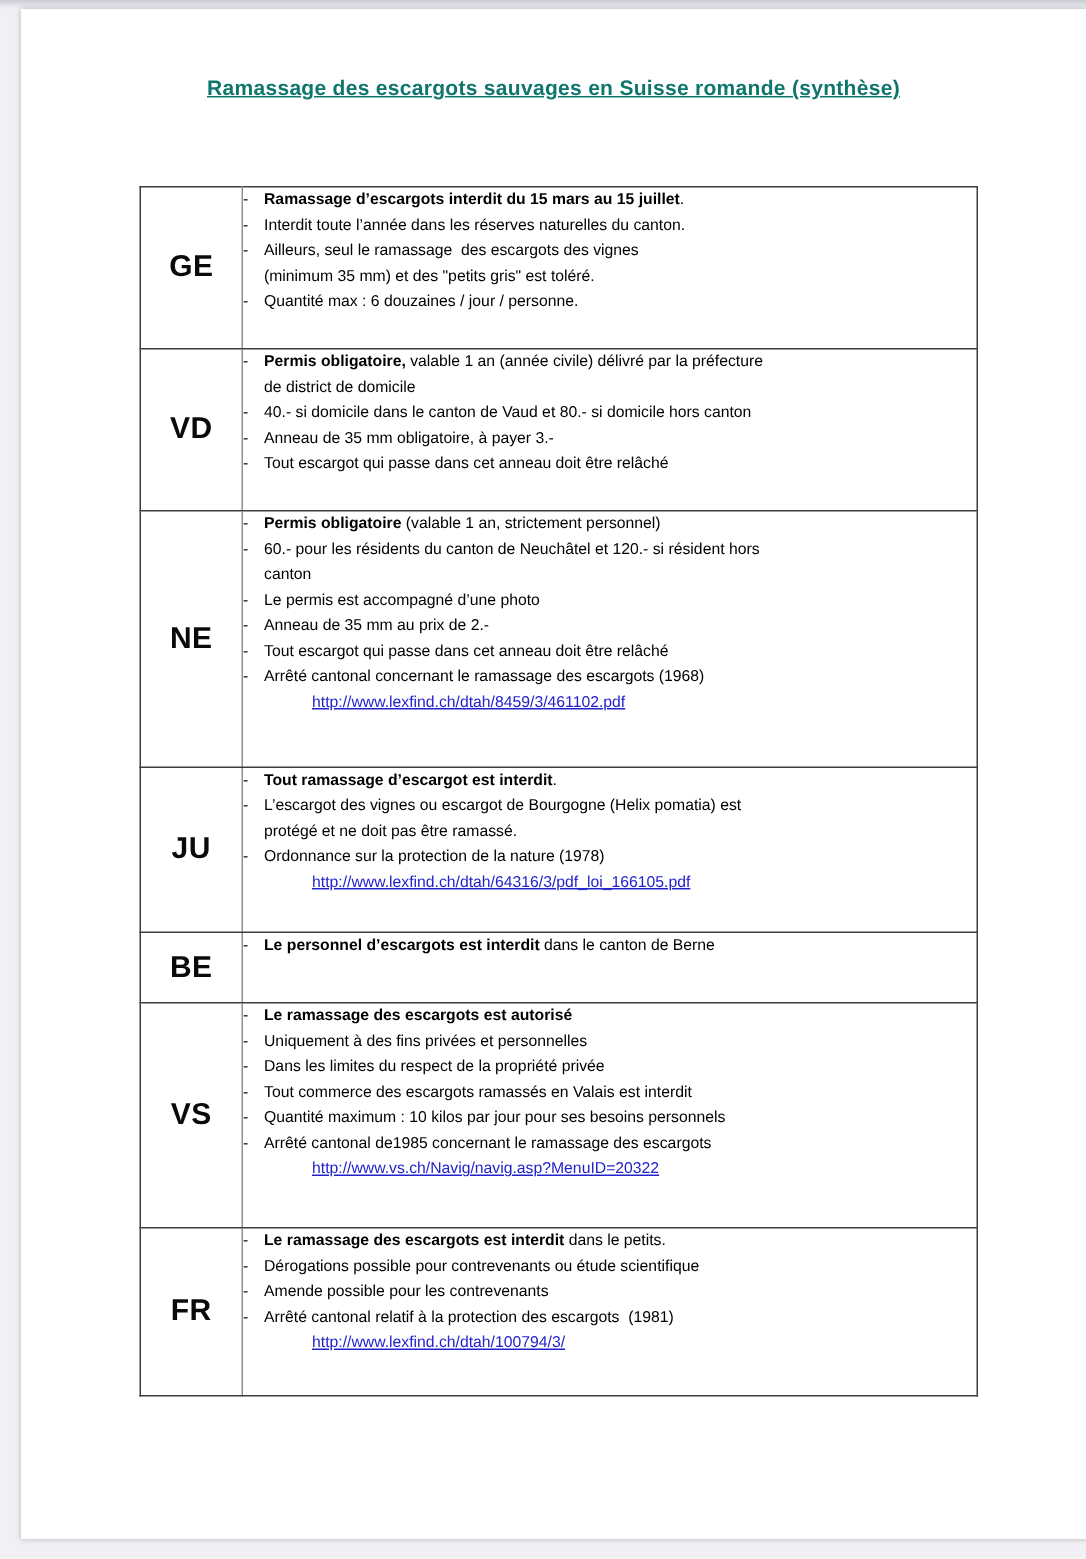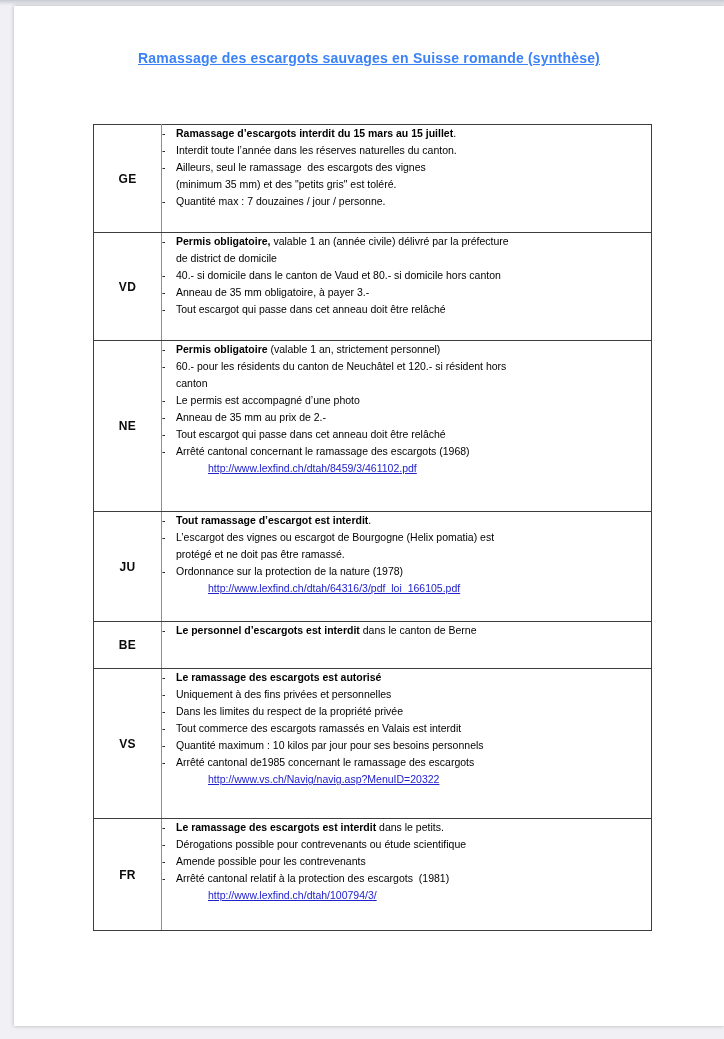--- a/index.html
+++ b/index.html
@@ -14,38 +14,38 @@
   }
   .page{
     position:absolute;left:14px;top:6px;width:710px;height:1020px;
     background:#ffffff;
     box-shadow:0 0 4px rgba(0,0,0,0.25);
   }
   .doc-title{
     margin:42px 11px 0 0;
     width:710px;
     text-align:center;
-    font-size:14px;font-weight:bold;color:#3b82f6;
+    font-size:14px;font-weight:bold;color:#0f766e;
     text-decoration:underline;
     line-height:20px;
     letter-spacing:0.2px;
   }
   table.rules{
     border-collapse:collapse;
     table-layout:fixed;
     width:559px;
     margin:56px 0 0 79px;
   }
   table.rules td{padding:0;}
   td.canton-cell{
     width:68px;
     border:1px solid #3d3d3d;
     border-right:1px solid #8f8f8f;
     text-align:center;vertical-align:middle;
-    font-size:12px;font-weight:bold;color:#0a0a0a;
+    font-size:20px;font-weight:bold;color:#0a0a0a;
     letter-spacing:0.3px;
   }
   td.rules-cell{
     border:1px solid #3d3d3d;
     border-left:1px solid #8f8f8f;
     vertical-align:top;
     padding:13px 8px 6px 33px;
   }
   tr.row-0{height:108px;}
   tr.row-1{height:108px;}
@@ -94,21 +94,21 @@
               <span class="dash">-</span>
               <div class="txt"><span>Interdit toute l’année dans les réserves naturelles du canton.</span></div>
             </div>
             <div class="item">
               <span class="dash">-</span>
               <div class="txt"><span>Ailleurs, seul le ramassage  des escargots des vignes
 (minimum 35 mm) et des "petits gris" est toléré.</span></div>
             </div>
             <div class="item">
               <span class="dash">-</span>
-              <div class="txt"><span>Quantité max : 7 douzaines / jour / personne.</span></div>
+              <div class="txt"><span>Quantité max : 6 douzaines / jour / personne.</span></div>
             </div>
           </td>
         </tr>
         <tr class="row-1">
           <td class="canton-cell">VD</td>
           <td class="rules-cell">
             <div class="item">
               <span class="dash">-</span>
               <div class="txt"><span class="b">Permis obligatoire,</span><span> valable 1 an (année civile) délivré par la préfecture
 de district de domicile</span></div>

